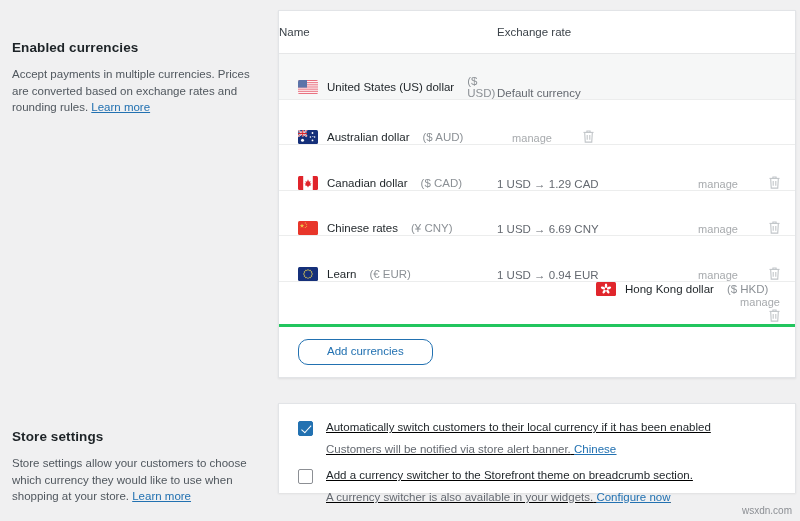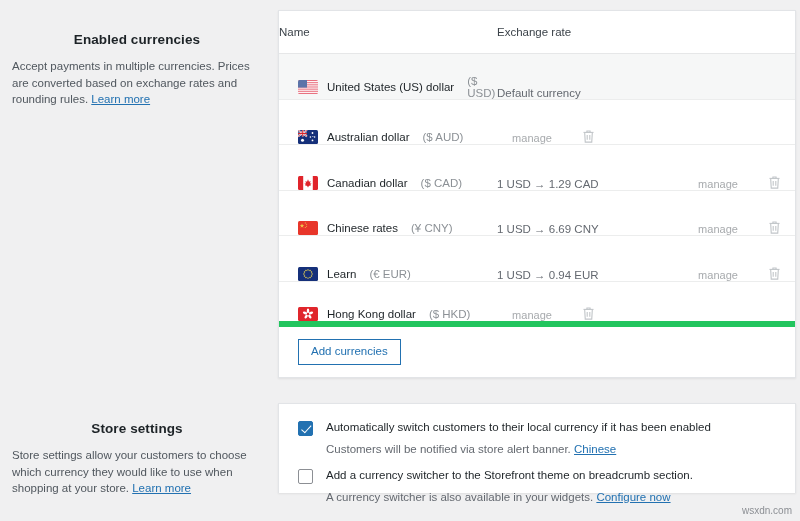--- a/index.html
+++ b/index.html
@@ -10,71 +10,71 @@
     font-family: "Liberation Sans", sans-serif;
     -webkit-font-smoothing: antialiased;
     overflow: hidden;
   }
   .page { position: relative; width: 800px; height: 521px; }
 
   
   .desc-col { position: absolute; left: 0; width: 262px; }
   .desc-title {
     font-size: 13.5px; font-weight: bold; color: #1d2327;
-    letter-spacing: .1px; margin: 0 0 11px 0; padding-left: 12px; text-align: center;
+    letter-spacing: .1px; margin: 8px 0 11px 0; padding-left: 12px;
   }
   .desc-body {
     font-size: 11.5px; line-height: 16.5px; color: #50575e;
     padding-left: 12px; padding-right: 10px; margin: 0;
   }
   a.link { color: #2271b1; text-decoration: underline; }
 
   
   .panel {
     position: absolute; background: #fff;
     border: 1px solid #e2e4e7;
     box-shadow: 0 1px 2px rgba(0,0,0,.07);
   }
   #currency-panel { left: 278px; top: 10px; width: 518px; }
-  #store-panel   { left: 278px; top: 403px; width: 518px; height: 90px; border-bottom: none; }
+  #store-panel   { left: 278px; top: 403px; width: 518px; height: 90px; border-bottom: none; text-decoration: underline; }
 
   
   .thead { display: flex; align-items: center; height: 43px;
            border-bottom: 1px solid #e6e7e8; }
   .th { font-size: 11.5px; color: #3c434a; }
   .col-name { width: 218px; }
   .col-rate { width: 186px; }
   .col-manage { width: 70px; text-align: center; }
   .col-trash { width: 42px; text-align: center; }
 
   .row { display: flex; align-items: flex-end; height: 45.5px;
          border-bottom: 1px solid #eceded; }
   .row.default-row { background: #f6f7f7; }
-  .row:last-of-type { border-bottom: 6px solid #22c55e; }
+  .row:last-of-type { border-bottom: 3px solid #22c55e; flex-direction: column; }
 
   .cell-name { width: 218px; padding-left: 19px; display: flex; align-items: center; gap: 9px; }
   .cur-name { font-size: 11.5px; color: #1d2327; white-space: nowrap; }
   .cur-code { font-size: 11.5px; color: #8c9196; margin-left: 4px; }
   .cell-rate { width: 186px; font-size: 11.5px; color: #646970; white-space: nowrap; }
   .cell-manage { width: 70px; text-align: center; font-size: 11px; color: #a7aaad; }
   .cell-trash { width: 42px; display: flex; justify-content: center; align-items: center; }
 
   .flag { width: 20px; height: 14px; border-radius: 1.5px; position: relative;
           overflow: hidden; flex: 0 0 auto; display: block; }
 
   
   .trash { width: 13px; height: 15px; opacity: .82; }
 
   
   .add-wrap { height: 50px; display: flex; align-items: center; padding-left: 19px; }
   .btn-add {
     font-family: "Liberation Sans", sans-serif;
     font-size: 11.5px; color: #2271b1; background: #fff;
-    border: 1px solid #2271b1; border-radius: 0;
-    padding: 6px 12px 7px; cursor: pointer; line-height: 1;
+    border: 1px solid #2271b1; border-radius: 10px;
+    padding: 6px 28px 7px; cursor: pointer; line-height: 1;
   }
 
   
   .setting { display: flex; padding-left: 19px; }
   #setting-auto { padding-top: 16px; }
   #setting-switcher { padding-top: 12px; }
   .cb {
     width: 15px; height: 15px; border-radius: 2px; flex: 0 0 auto;
     margin-top: 1px; position: relative; cursor: pointer;
   }

